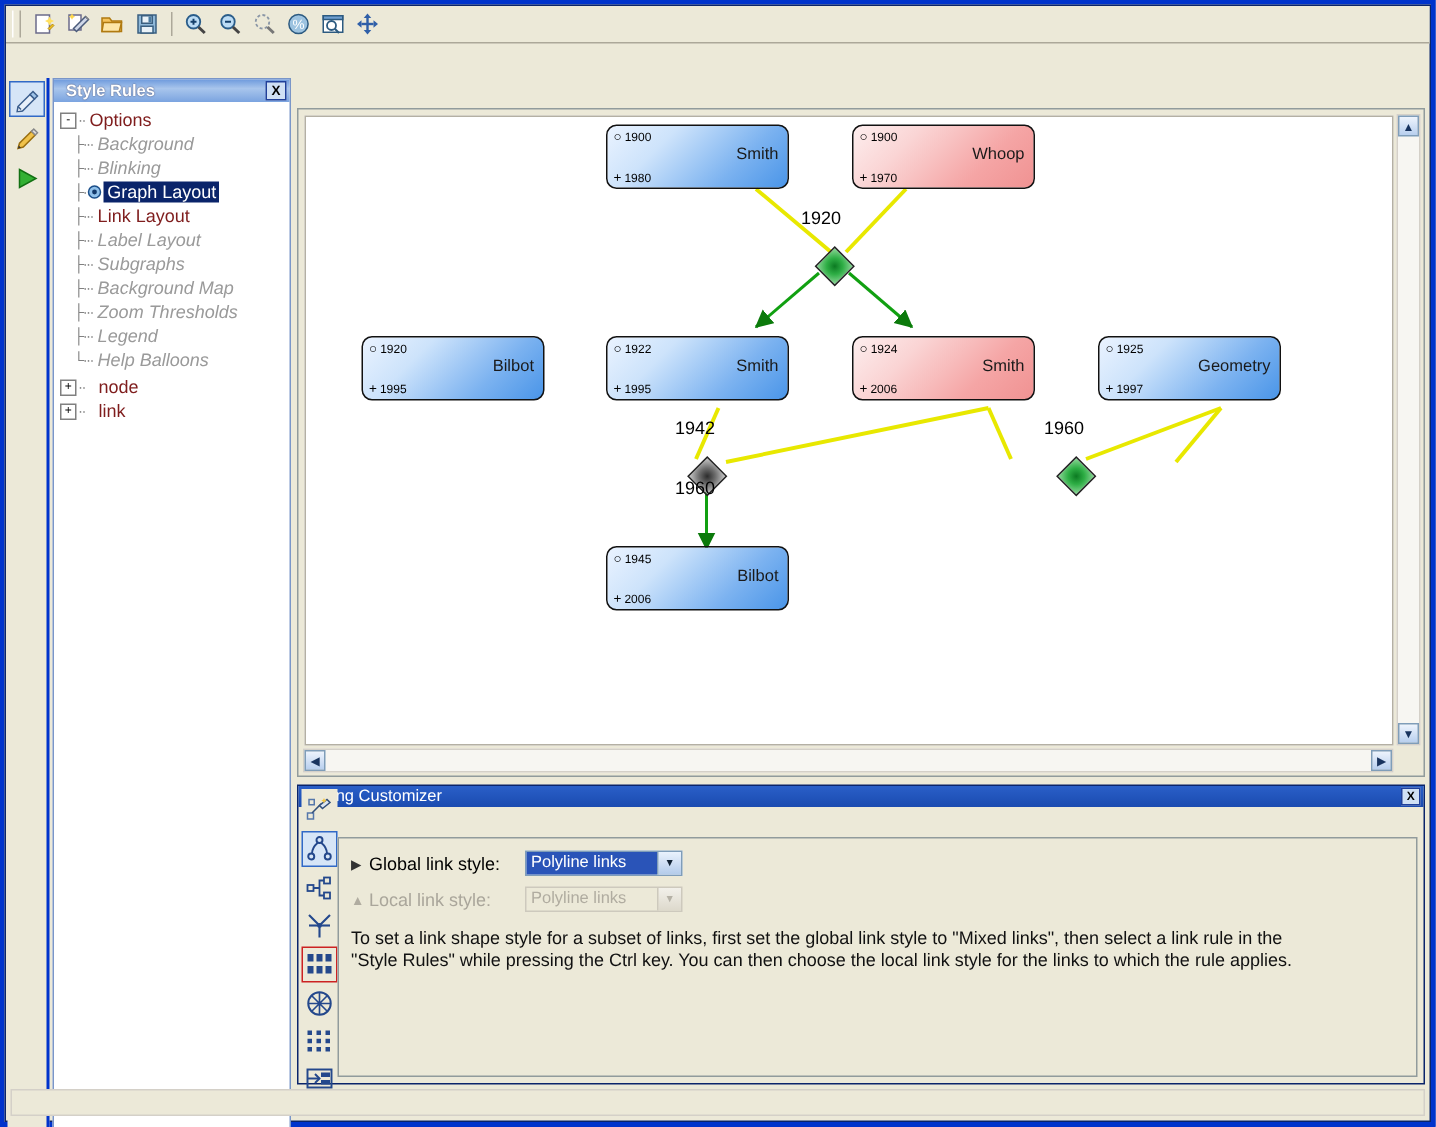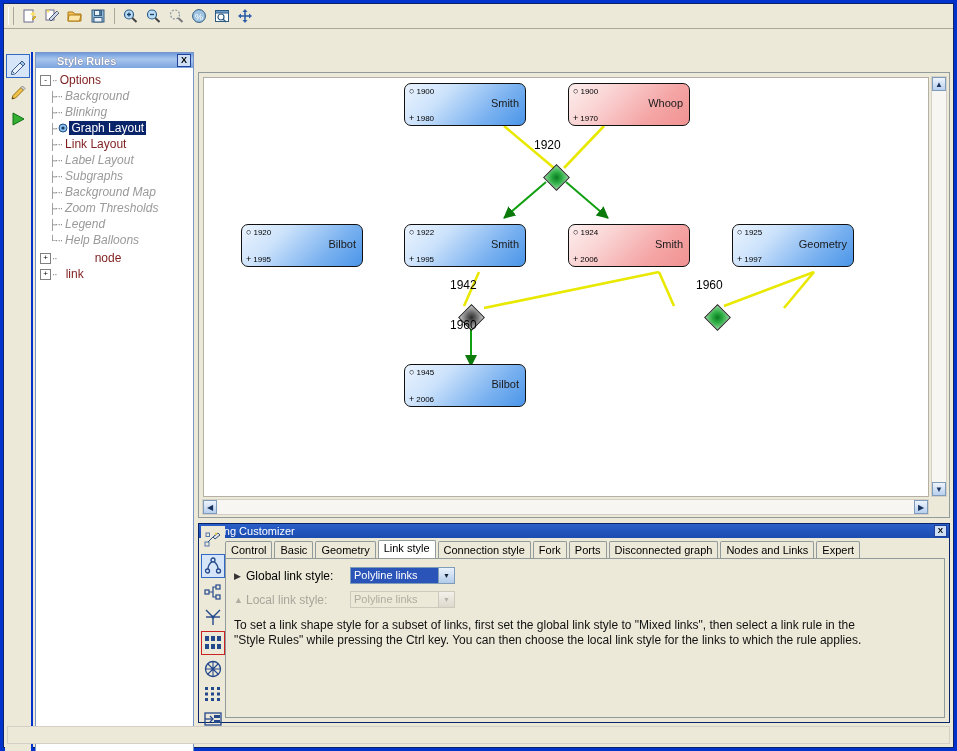--- a/index.html
+++ b/index.html
@@ -20,21 +20,21 @@
   .body{position:absolute;left:0;top:45px;right:0;bottom:0;}
 
   
   .leftstrip{position:absolute;left:1px;top:3px;width:26px;height:700px;background:#ece9d8;border-right:2px solid #0033cc;}
   .lbtn{width:22px;height:22px;margin:2px auto 4px auto;display:flex;align-items:center;justify-content:center;}
   .lbtn.sel{border:1px solid #3169c6;background:#d6e5f7;}
 
   
   .srpanel{position:absolute;left:31px;top:3px;width:159px;height:724px;border:1px solid #7a96c8;background:#fff;box-sizing:border-box;}
   .srtitle{height:15px;background:linear-gradient(to bottom,#6f9bdd,#a8c5ec 40%,#7ba4e0);
-     color:#fff;font-size:11px;font-weight:bold;padding-left:21px;display:flex;align-items:center;justify-content:space-between;}
+     color:#fff;font-size:11px;font-weight:bold;padding-left:8px;display:flex;align-items:center;justify-content:space-between;}
   .srtitle .txt{text-shadow:0 0 1px #335;}
   .closebox{width:12px;height:11px;margin-right:2px;background:#cfe0f5;border:1px solid #20409a;color:#000;
      font-size:9px;font-weight:bold;display:flex;align-items:center;justify-content:center;line-height:1;}
   .tree{padding:4px 2px 0 4px;font-size:12px;}
   .trow{display:flex;align-items:center;height:16px;white-space:nowrap;}
   .tbox{width:9px;height:9px;border:1px solid #808080;background:#fff;font-size:8px;line-height:7px;text-align:center;
      margin-right:1px;color:#000;font-family:"Liberation Sans",sans-serif;flex:none;}
   .tdash{color:#808080;letter-spacing:-1px;font-size:10px;margin-right:1px;}
   .tlabel{padding:0 2px;}
   .tlabel.dis{color:#9a9a9a;font-style:italic;}
@@ -267,21 +267,21 @@
           <span class="tlabel dis">Legend</span>
         </div>
         <div class="trow indent1">
           <span class="tdash">└···</span>
           <span class="tlabel dis">Help Balloons</span>
         </div>
 
         <div class="trow" style="margin-top:2px;">
           <span class="tbox">+</span>
           <span class="tdash">··</span>
-          <span class="tlabel norm" style="padding-left:8px;margin-left:29px;">node</span>
+          <span class="tlabel norm" style="padding-left:8px;">node</span>
         </div>
         <div class="trow">
           <span class="tbox">+</span>
           <span class="tdash">··</span>
           <span class="tlabel norm" style="padding-left:8px;">link</span>
         </div>
       </div>
     </div>
 
     <div class="canvaswrap">
@@ -417,32 +417,20 @@
         <div class="corner"></div>
       </div>
     </div>
 
     <div class="scpanel">
       <div class="sctitle">
         <span>Styling Customizer</span>
         <span class="cb">X</span>
       </div>
 
-      <div class="sctabs">
-        <div class="sctab">Control</div>
-        <div class="sctab">Basic</div>
-        <div class="sctab">Geometry</div>
-        <div class="sctab active">Link style</div>
-        <div class="sctab">Connection style</div>
-        <div class="sctab">Fork</div>
-        <div class="sctab">Ports</div>
-        <div class="sctab">Disconnected graph</div>
-        <div class="sctab">Nodes and Links</div>
-        <div class="sctab">Expert</div>
-      </div>
 
       <div class="vtools">
         <div class="vtool">
           <svg width="18" height="18" viewBox="0 0 18 18">
               <rect x="1" y="11" width="4" height="4" fill="none" stroke="#5577aa"></rect>
               <rect x="2" y="2" width="3.5" height="3.5" fill="none" stroke="#5577aa"></rect>
               <path d="M4 11 L10 5 L15 3" stroke="#33507a" fill="none"></path>
               <path d="M9 6 l5-4 2 2 -5 4z" fill="#dde6f2" stroke="#33507a"></path>
               <path d="M12 1 l.6 1.2 1.2 .6 -1.2 .6 -.6 1.2 -.6-1.2 -1.2-.6 1.2-.6z" fill="#f5c842"></path>
             </svg>

